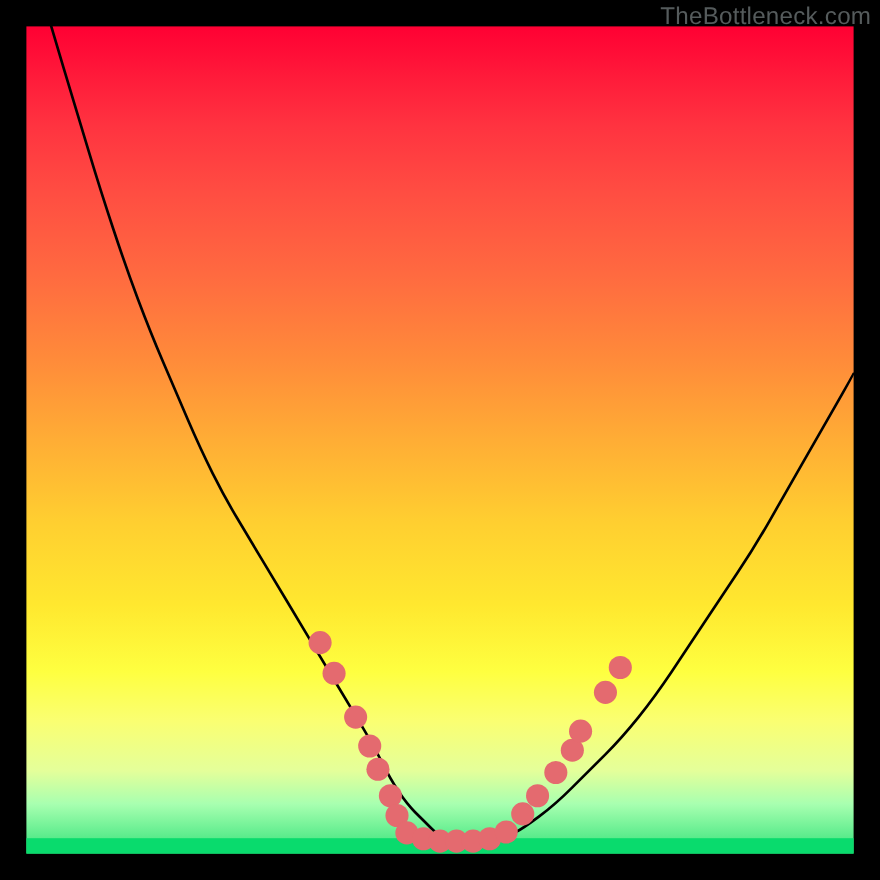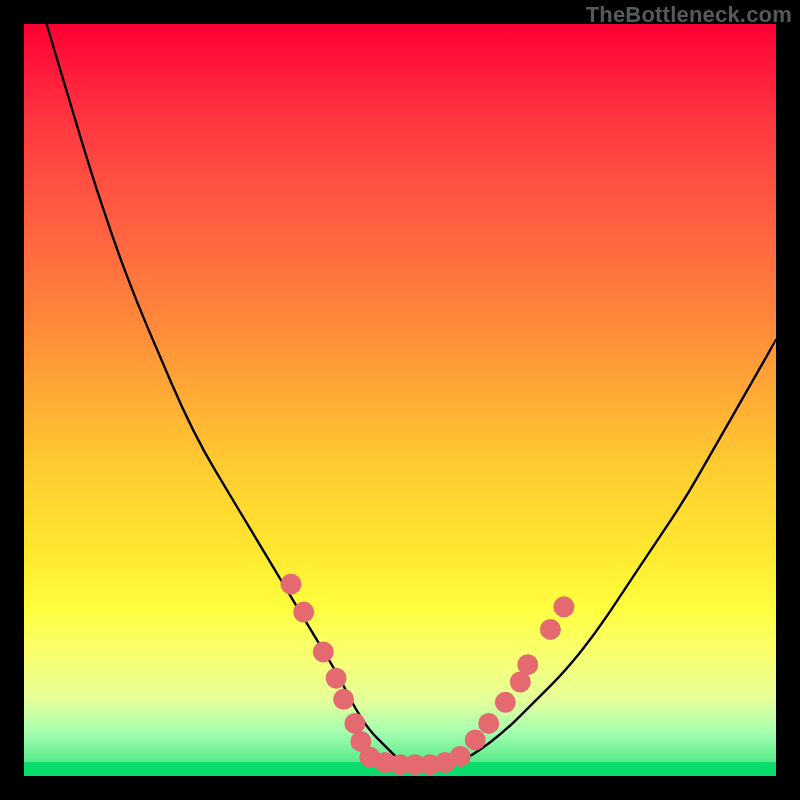--- a/index.html
+++ b/index.html
@@ -41,21 +41,21 @@
     right: 0;
     bottom: 0;
     height: 14px;
     background: #09db6d;
   }
   .watermark {
     position: absolute;
     top: 2px;
     right: 8px;
     font-size: 22px;
-    font-weight: 700;
+    font-weight: 400;
     color: #555b5c;
     letter-spacing: 0.2px;
     pointer-events: none;
   }
   svg.plot {
     position: absolute;
     left: 0;
     top: 0;
     width: 752px;
     height: 752px;

